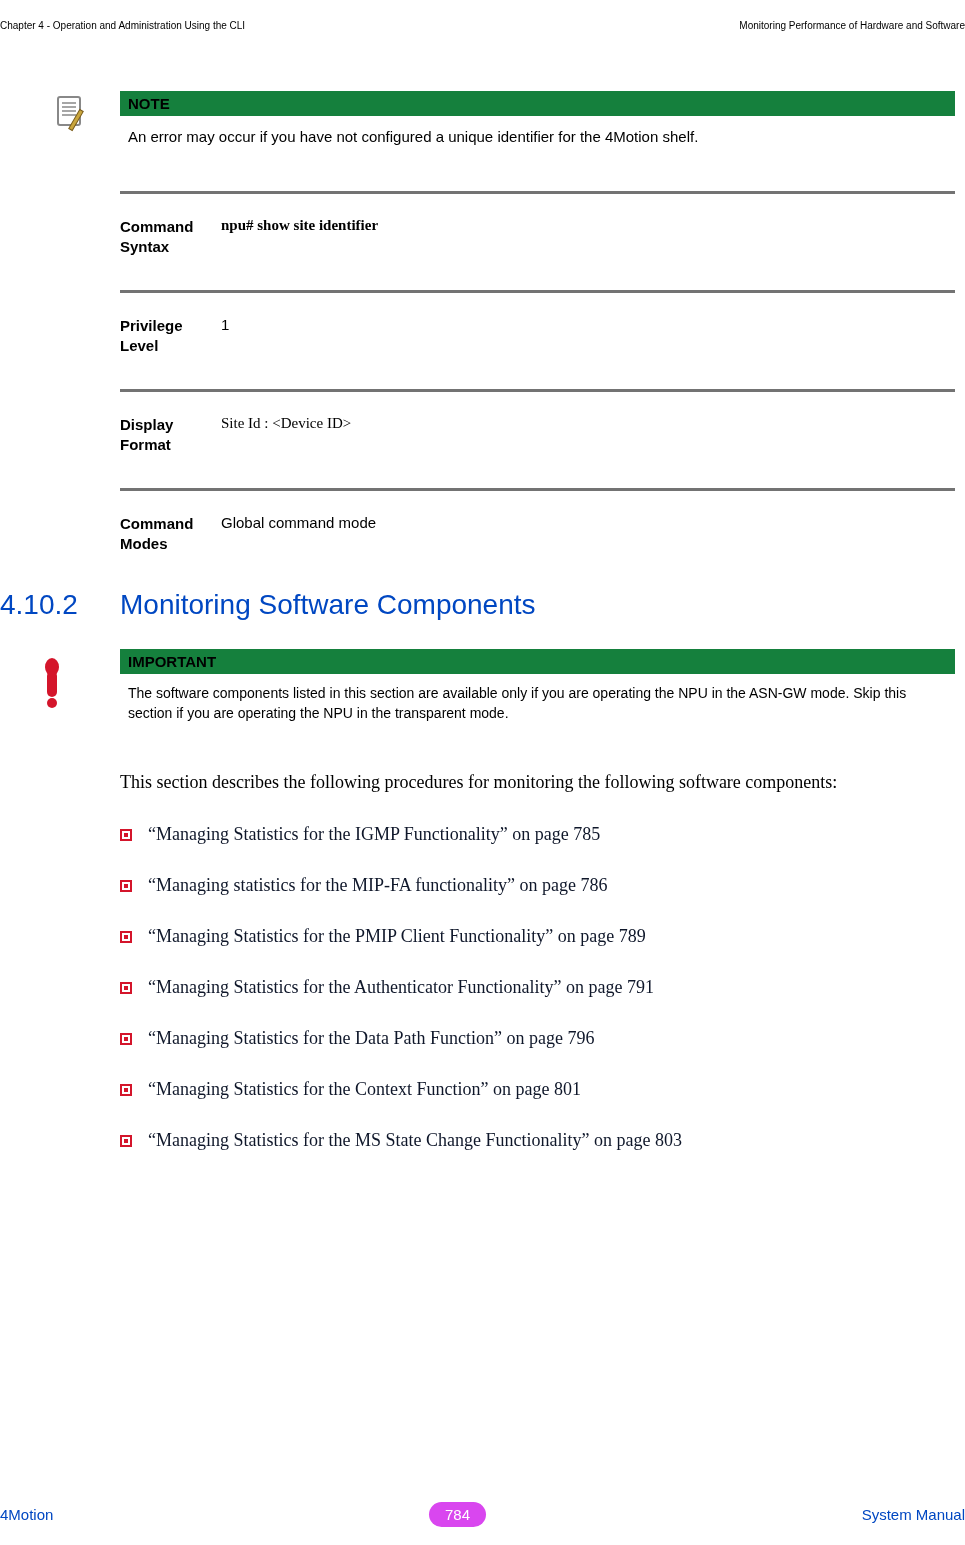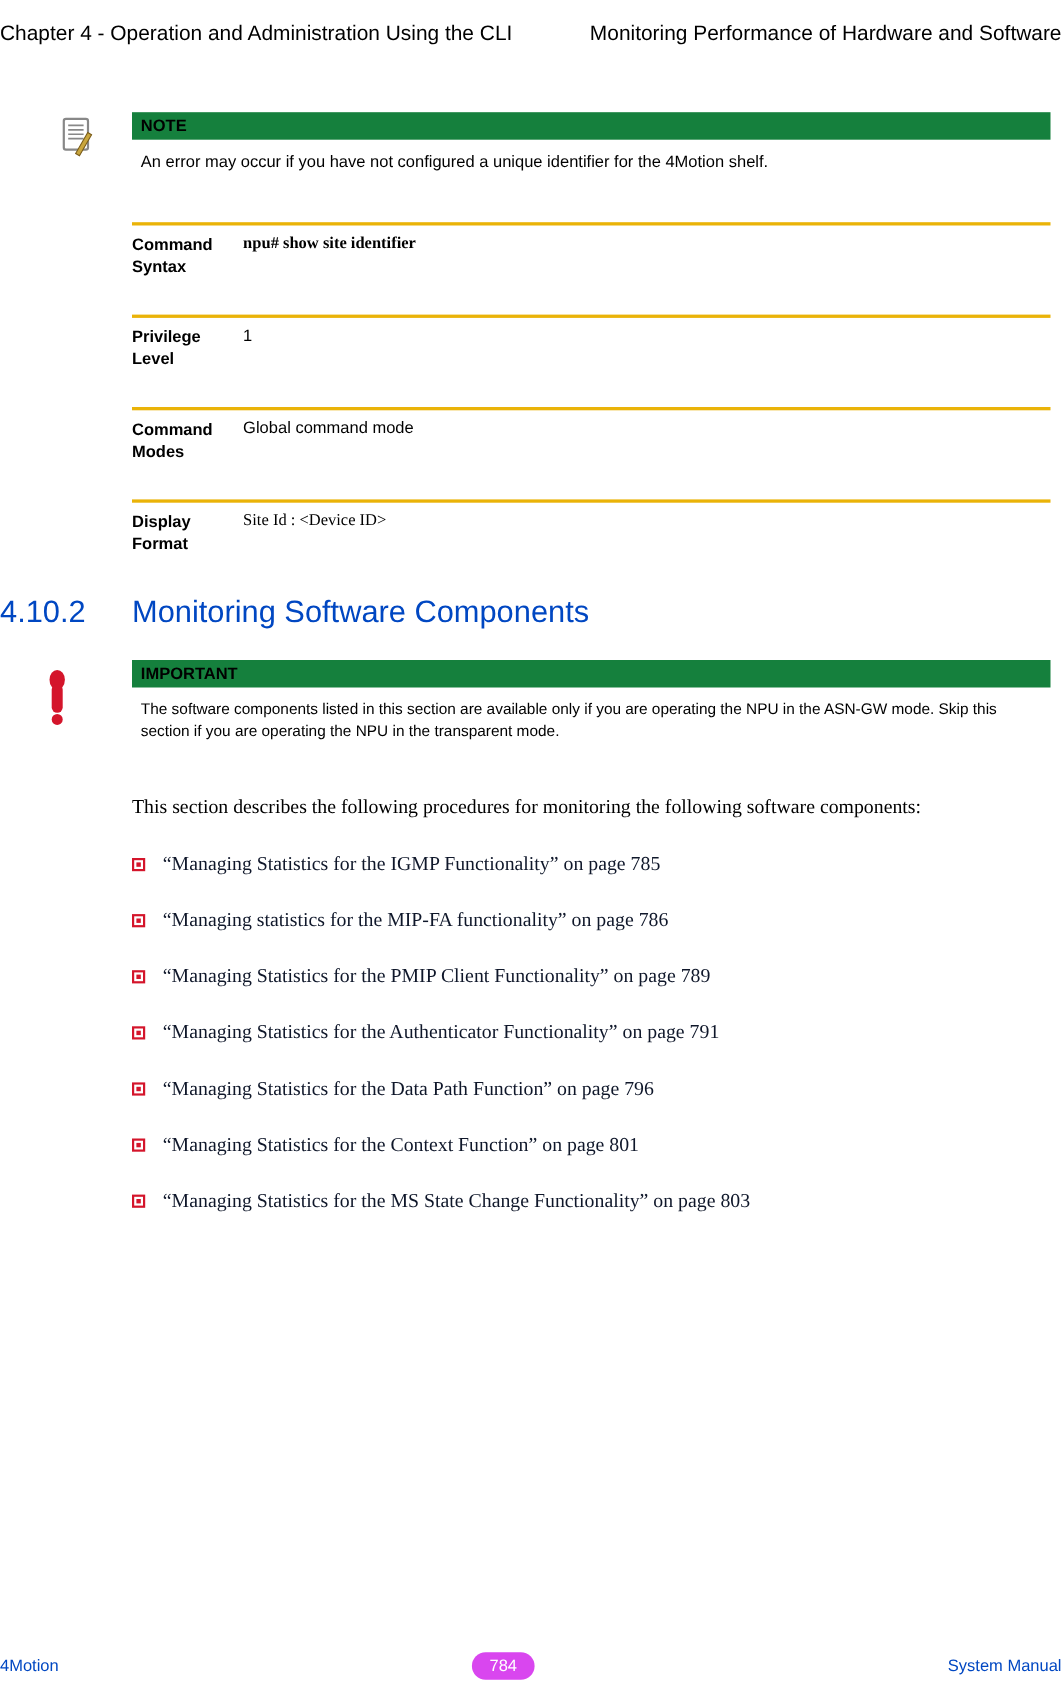--- a/index.html
+++ b/index.html
@@ -8,21 +8,21 @@
     height: 1545px;
     background: #fff;
     font-family: Arial, Helvetica, sans-serif;
     color: #000;
     position: relative;
     padding: 20px 0;
   }
   .hdr {
     display: flex;
     justify-content: space-between;
-    font-size: 19px;
+    font-size: 10px;
     padding: 0 0 60px 0;
   }
   .content { padding-left: 120px; padding-right: 10px; }
   .note-block { position: relative; margin-bottom: 40px; }
   .note-icon {
     position: absolute;
     left: -68px;
     top: 2px;
     width: 40px;
     height: 40px;
@@ -32,23 +32,23 @@
     padding: 4px 8px;
     font-weight: bold;
     font-size: 15px;
   }
   .note-body {
     padding: 10px 8px 4px 8px;
     font-size: 15px;
     line-height: 1.4;
   }
   .def-row {
-    border-top: 3px solid #eab308;
-    display: flex;
-    padding: 6px 0 24px 0;
+    border-top: 3px solid #737373;
+    display: flex;
+    padding: 21px 0 24px 0;
     margin-bottom: 10px;
   }
   .def-label {
     width: 95px;
     font-weight: bold;
     font-size: 15px;
     line-height: 1.3;
     padding-top: 2px;
   }
   .def-val {
@@ -149,27 +149,27 @@
     <div class="def-label">Command Syntax</div>
     <div class="def-val mono" style="font-weight:bold">npu# show site identifier</div>
   </div>
 
   <div class="def-row">
     <div class="def-label">Privilege Level</div>
     <div class="def-val">1</div>
   </div>
 
   <div class="def-row">
+    <div class="def-label">Display Format</div>
+    <div class="def-val mono">Site Id  :  &lt;Device ID&gt;</div>
+  </div>
+
+  <div class="def-row">
     <div class="def-label">Command Modes</div>
     <div class="def-val">Global command mode</div>
-  </div>
-
-  <div class="def-row">
-    <div class="def-label">Display Format</div>
-    <div class="def-val mono">Site Id  :  &lt;Device ID&gt;</div>
   </div>
 
   <div class="section-heading">
     <span class="section-num">4.10.2</span>
     <span>Monitoring Software Components</span>
   </div>
 
   <div class="note-block">
     <svg class="important-icon-svg" width="24" height="52" viewBox="0 0 24 52">
       <ellipse cx="12" cy="10" rx="7" ry="9" fill="#d4152b"></ellipse>

